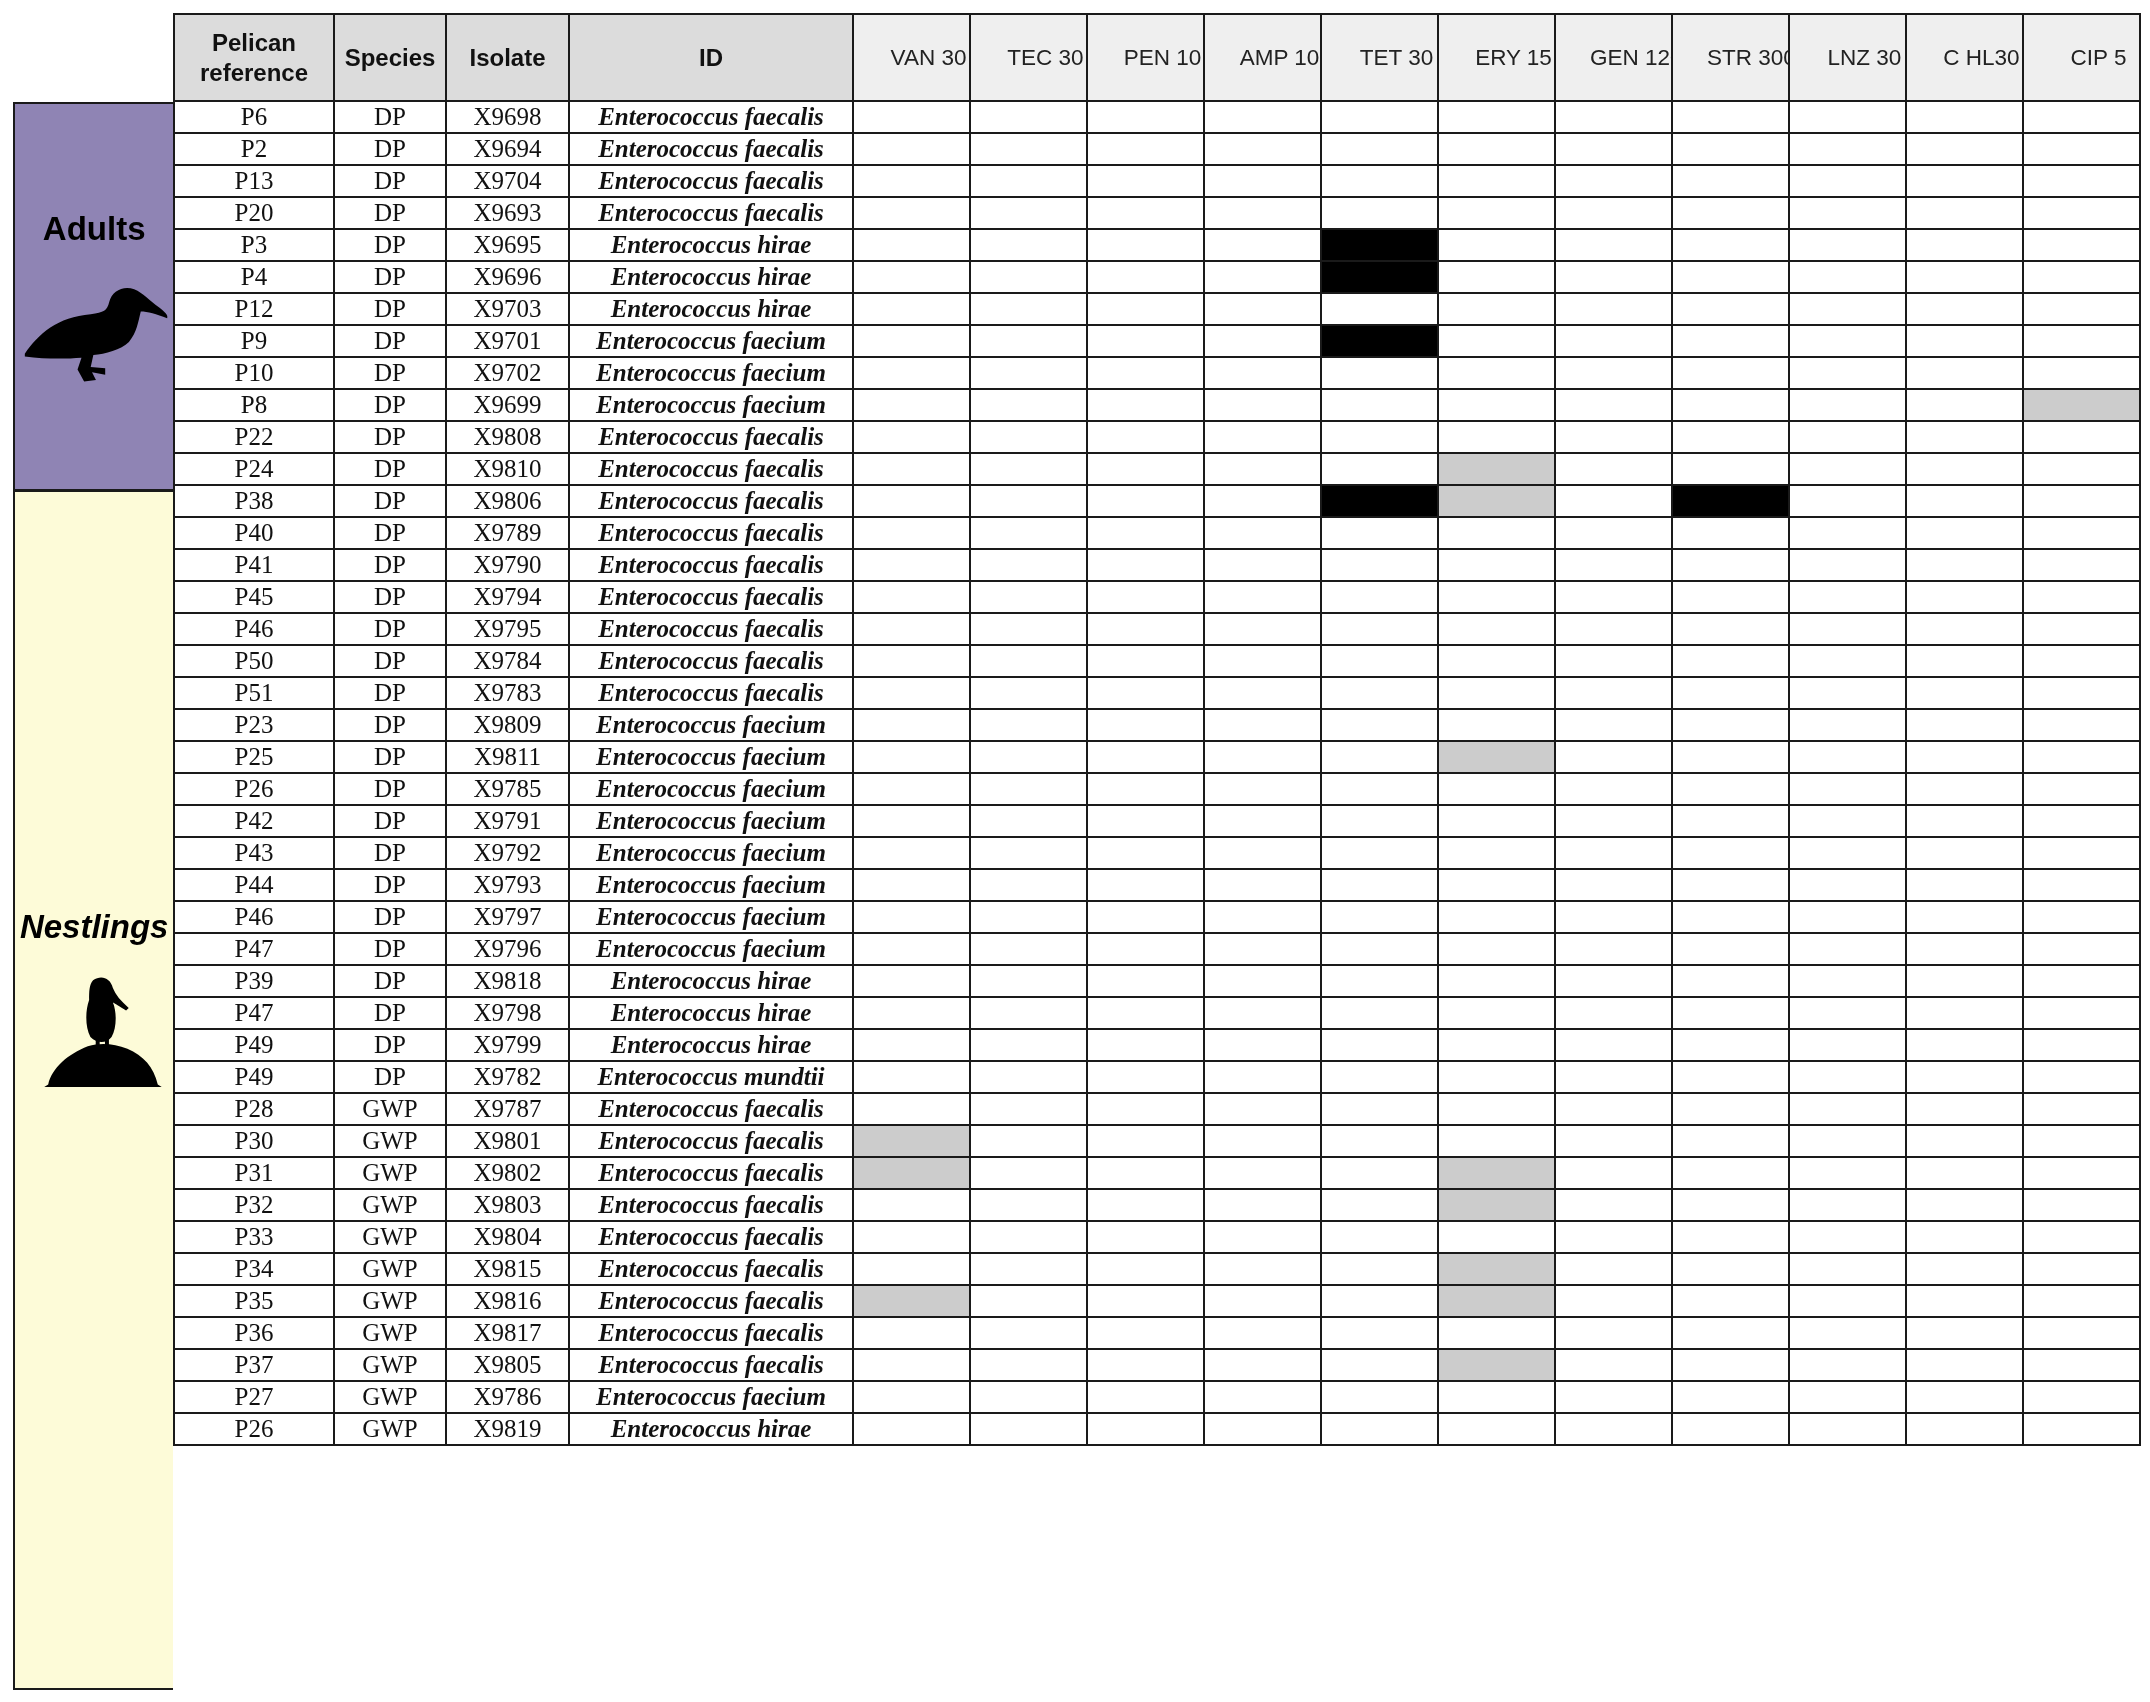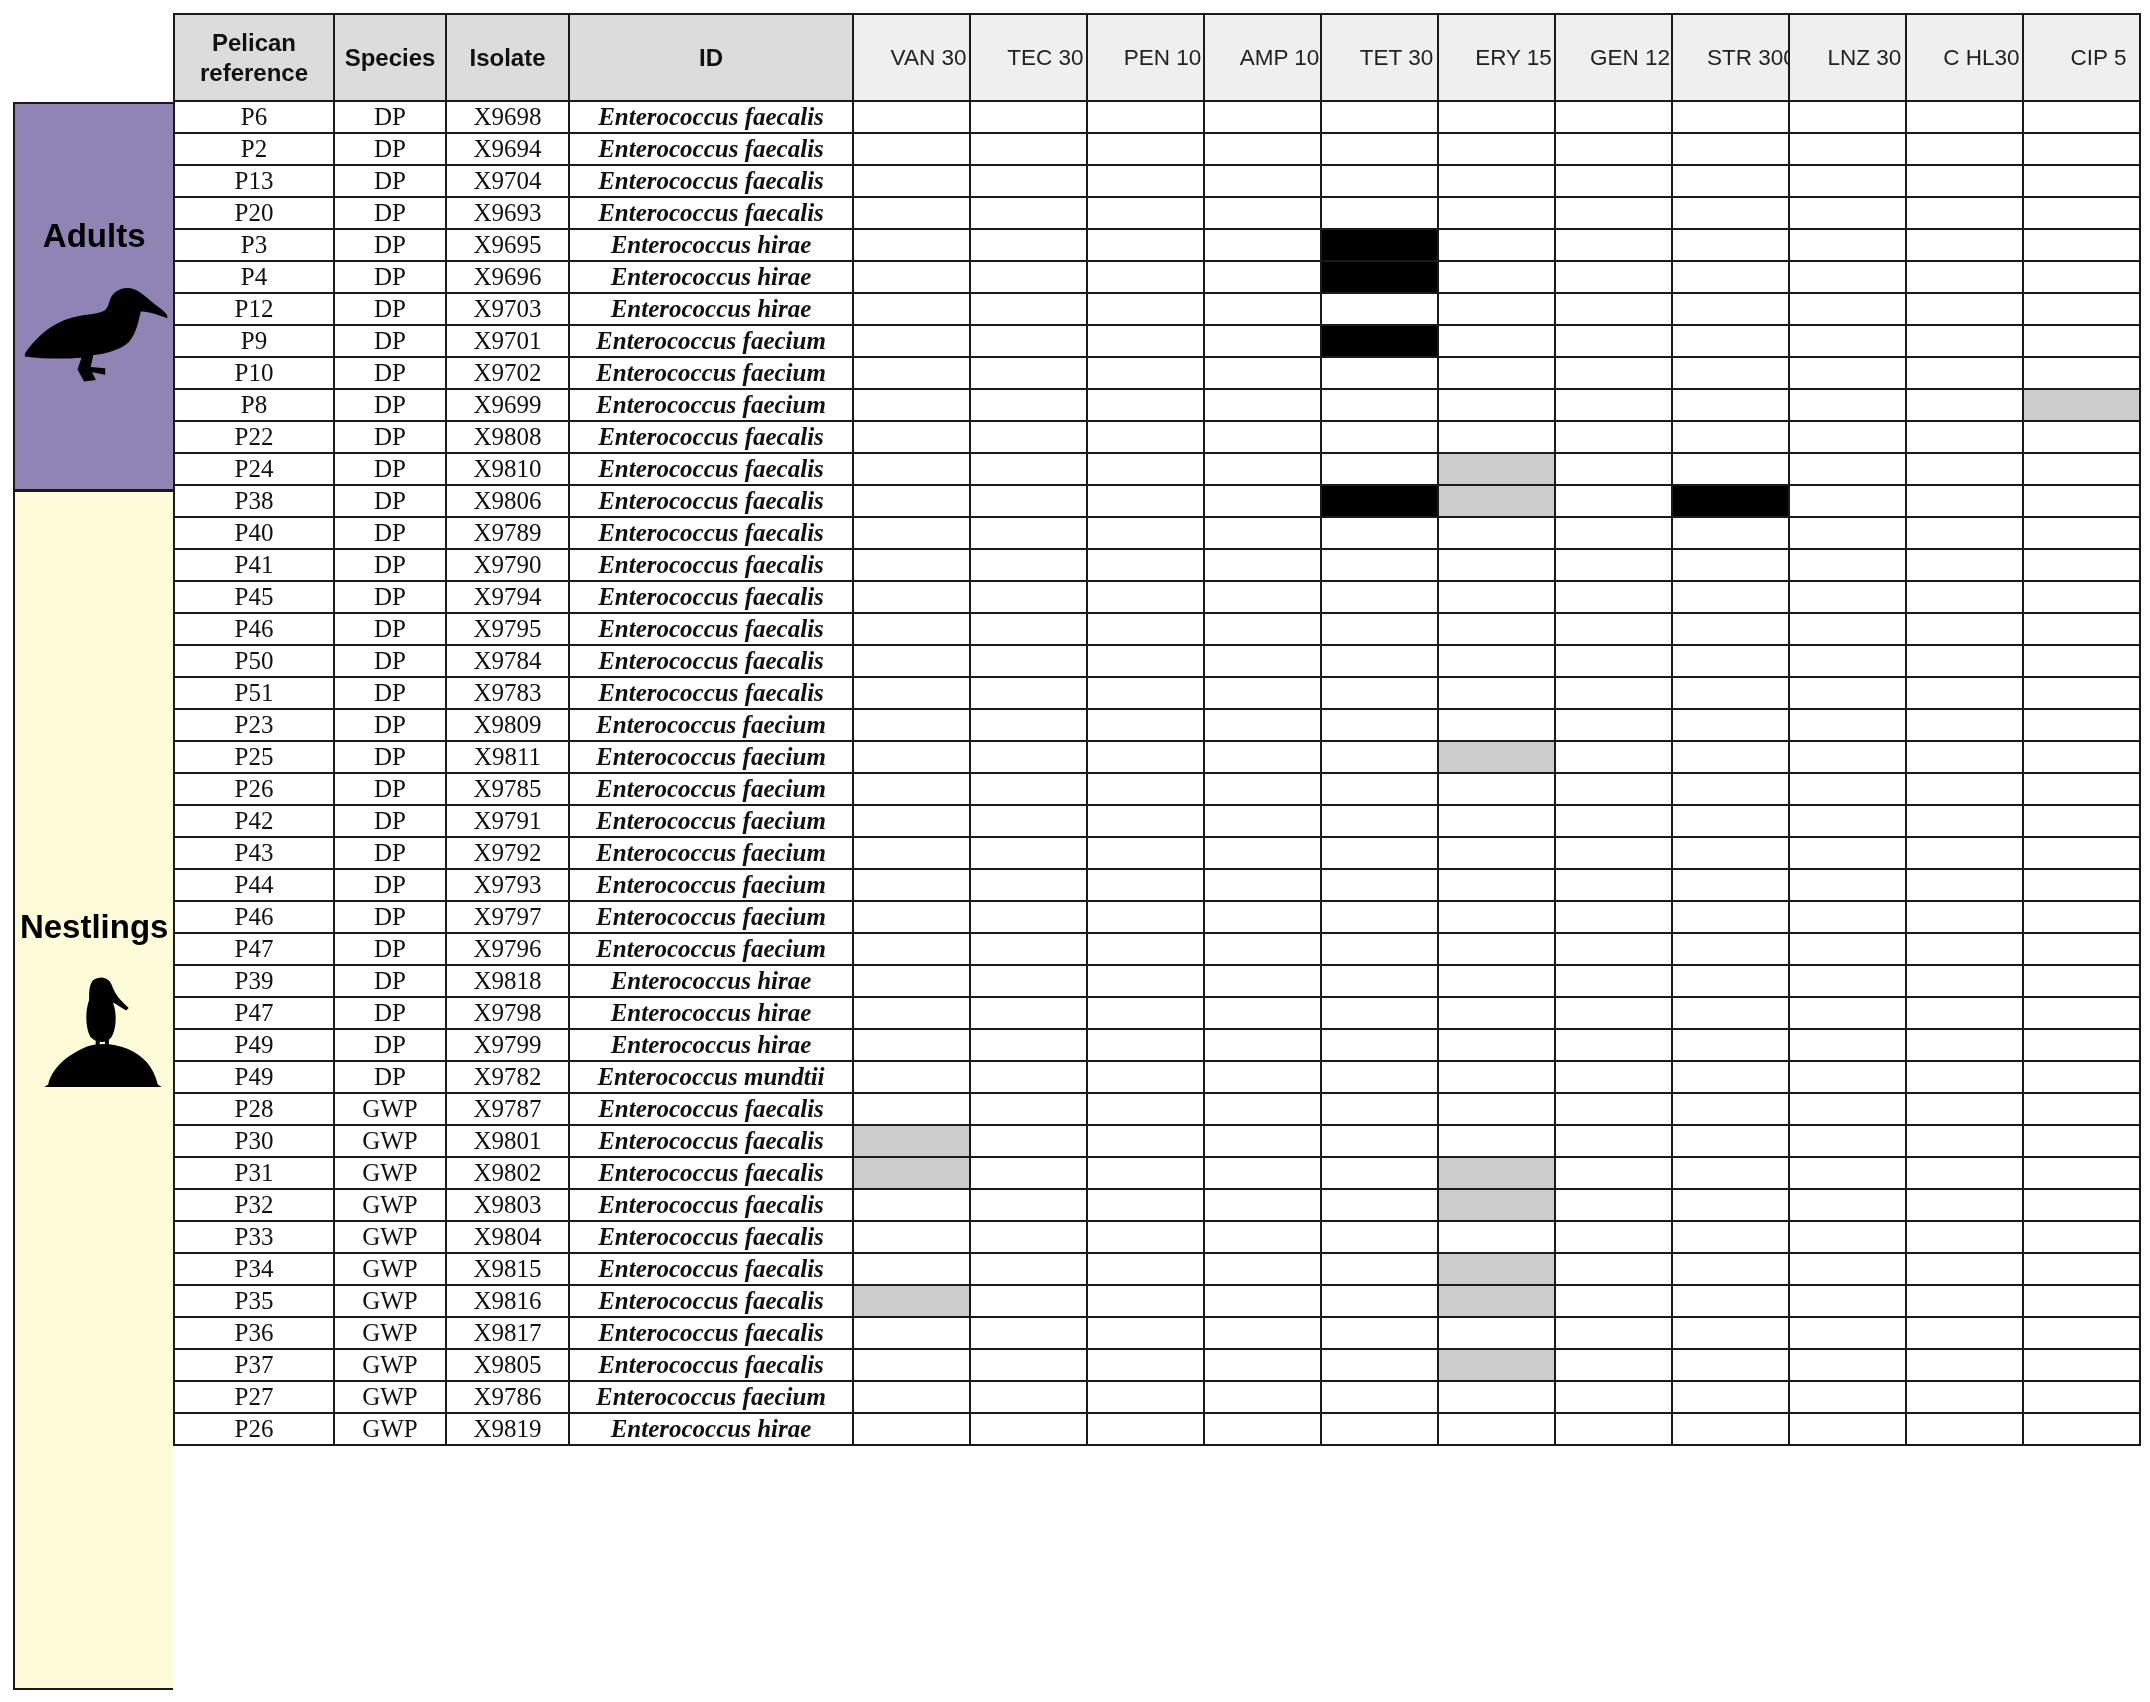--- a/index.html
+++ b/index.html
@@ -51,30 +51,30 @@
 
   .group {
     position: absolute;
     left: 13.2px;
     width: 160px;
     border: 2.6px solid #1a1a1a;
     box-sizing: border-box;
     border-right: none;
   }
   .group-adults { top: 102px; height: 389px; background: #8f84b4; }
-  .group-nestlings { top: 490px; height: 1200px; background: #fdfbd8; }
+  .group-nestlings { top: 490px; height: 1200px; background: #fdfbd8; font-style: italic; }
   .group-label {
     position: absolute; left: 0; right: 0;
     text-align: center;
     font-family: "Liberation Sans", sans-serif;
     font-weight: bold;
     font-size: 33px;
     color: #000;
   }
-  .group-adults .group-label { top: 113px; }
+  .group-adults .group-label { top: 106px; }
   .group-nestlings .group-label { top: 416px; }
   .group-icon { position: absolute; }
   .group-adults .group-icon { left: 2.6px; top: 172px; width: 152px; height: 112px; }
   .group-nestlings .group-icon { left: 20px; top: 476px; width: 132px; height: 126px; }
 </style>
 </head>
 <body>
 
 <div class="page">
 

